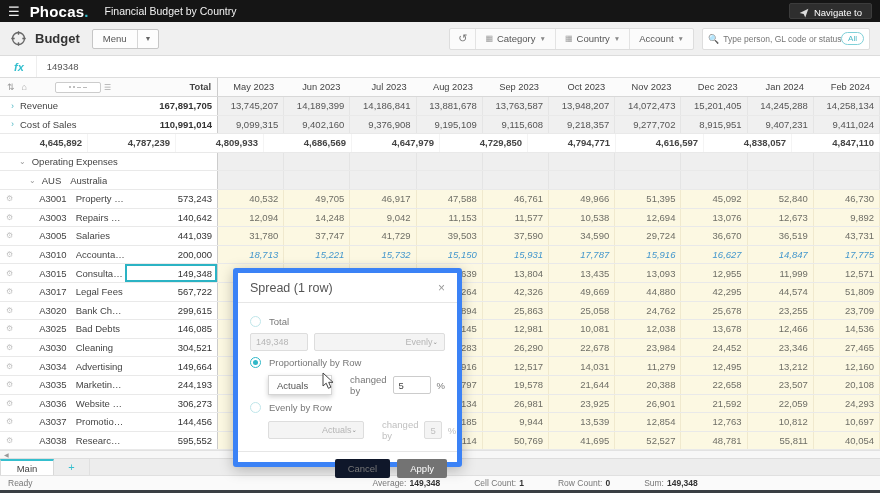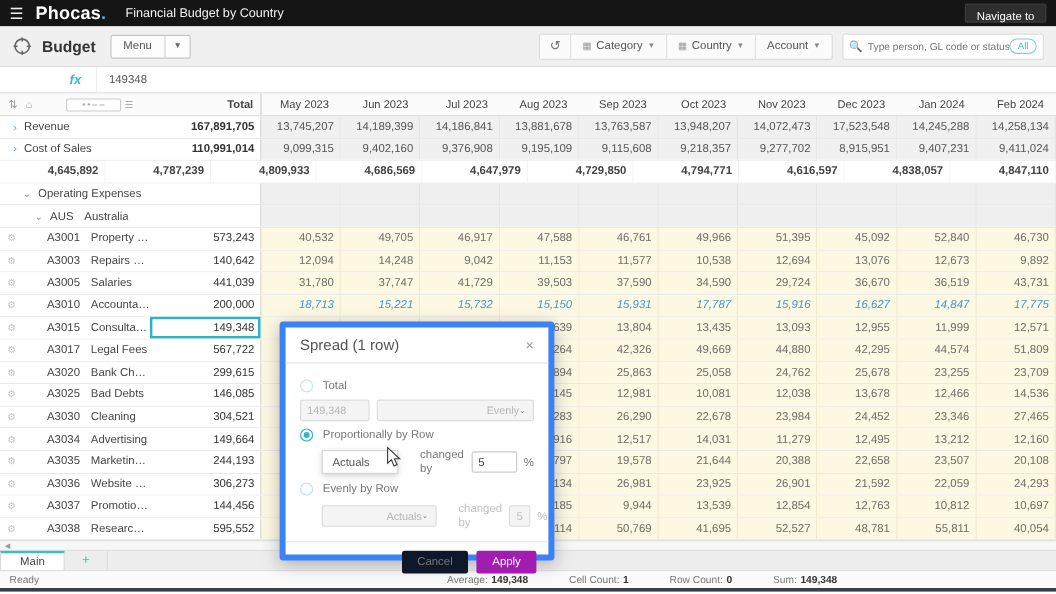--- a/index.html
+++ b/index.html
@@ -6,42 +6,42 @@
   html,body{width:880px;height:495px;overflow:hidden;font-family:"Liberation Sans",sans-serif;background:#fff;}
   .app{position:relative;width:880px;height:495px;}
 
   
   .topbar{height:22px;background:#151515;display:flex;align-items:center;color:#fff;padding:0 8px;}
   .hamburger{font-size:13px;color:#eee;margin-right:10px;cursor:pointer;}
   .logo{font-size:15px;font-weight:bold;letter-spacing:.2px;}
   .logo .dot{color:#35bfce;}
   .topbar-title{font-size:10.5px;color:#f2f2f2;margin-left:16px;}
   .nav-btn{margin-left:auto;background:#2e2e2e;border:1px solid #3c3c3c;color:#fff;font-size:9.5px;
-    height:16px;display:flex;align-items:flex-end;gap:5px;padding:0 9px;border-radius:2px;cursor:pointer;flex-direction:column;}
+    height:16px;display:flex;align-items:flex-end;gap:5px;padding:0 9px;border-radius:2px;cursor:pointer;}
 
   
   .toolbar{height:34px;background:#f0f0f0;border-bottom:1px solid #dcdcdc;display:flex;align-items:center;padding:0 10px;}
   .budget-icon{width:17px;height:17px;margin-right:8px;}
   .page-title{font-size:13px;font-weight:bold;color:#333;margin-right:12px;}
   .menu-btn{display:flex;height:20px;border:1px solid #c6c6c6;border-radius:2px;background:#fdfdfd;overflow:hidden;}
   .menu-btn .seg{font-size:9.5px;color:#555;display:flex;align-items:center;padding:0 10px;cursor:pointer;}
   .menu-btn .caret{border-left:1px solid #d6d6d6;padding:0 7px;font-size:7px;color:#666;}
   .filters{margin-left:auto;display:flex;align-items:center;background:#fbfbfb;border:1px solid #ddd;border-radius:2px;height:22px;margin-right:8px;}
   .hist{padding:0 8px;color:#777;font-size:11px;border-right:1px solid #e3e3e3;display:flex;align-items:center;height:100%;cursor:pointer;}
   .fdrop{display:flex;align-items:center;gap:4px;font-size:9.5px;color:#555;padding:0 9px;height:100%;border-right:1px solid #e3e3e3;cursor:pointer;}
   .fdrop:last-child{border-right:none;}
   .grid-ic{color:#9a9a9a;font-size:8px;}
   .caret-s{font-size:6.5px;color:#888;}
   .searchbox{display:flex;align-items:center;background:#fff;border:1px solid #ddd;border-radius:2px;height:22px;width:168px;padding:0 5px;}
   .searchbox .mag{color:#999;font-size:9px;margin-right:4px;}
   .searchbox input{border:none;outline:none;flex:1;font-size:8.5px;color:#777;min-width:0;font-family:"Liberation Sans",sans-serif;background:transparent;}
   .pill{border:1px solid #7fd0d8;color:#4db9c6;font-size:8px;border-radius:8px;padding:1px 6px;cursor:pointer;background:#fff;}
 
   
-  .fxbar{height:22px;background:#fff;border-bottom:1px solid #ddd;display:flex;align-items:center;padding-left:44px;}
+  .fxbar{height:22px;background:#fff;border-bottom:1px solid #ddd;display:flex;align-items:center;}
   .fx{color:#35bfce;font-weight:bold;font-style:italic;font-size:11px;padding:0 12px 0 14px;border-right:1px solid #eee;height:100%;display:flex;align-items:center;}
   .fxval{font-size:9.5px;color:#555;padding-left:10px;}
 
   
   .grid{position:relative;}
   .grid-head{display:flex;height:19px;background:#fbfbfb;border-bottom:1px solid #d8d8d8;align-items:center;font-size:9.3px;color:#555;}
   .head-left{width:218px;display:flex;align-items:center;height:100%;border-right:1px solid #ccc;position:relative;}
   .hicon{color:#999;font-size:9px;margin-left:7px;cursor:pointer;}
   .mini-widget{margin-left:28px;width:46px;height:11px;border:1px solid #ccc;border-radius:2px;background:#fff;display:flex;align-items:center;justify-content:center;gap:2px;cursor:pointer;}
   .mini-widget i{width:2px;height:2px;background:#aaa;border-radius:50%;display:inline-block;}
@@ -97,21 +97,21 @@
   .ctl-row{display:flex;align-items:center;gap:6px;margin:2px 0 6px 0;}
   .dis-input{width:58px;height:18px;background:#f4f4f4;border:1px solid #ddd;border-radius:2px;color:#b5b5b5;font-size:9px;display:flex;align-items:center;padding:0 5px;}
   .dis-select{flex:1;height:18px;background:#f4f4f4;border:1px solid #ddd;border-radius:2px;color:#b5b5b5;font-size:9px;display:flex;align-items:center;justify-content:flex-end;padding:0 6px;}
   .dd-open{width:96px;height:20px;background:#fff;border:1px solid #d5d5d5;box-shadow:0 2px 5px rgba(0,0,0,.18);color:#555;font-size:9.5px;display:flex;align-items:center;padding:0 8px;cursor:pointer;}
   .lbl{color:#777;}
   .pct-input{width:38px;height:18px;border:1px solid #ccc;border-radius:2px;font-size:9.5px;color:#444;text-align:left;padding:0 5px;outline:none;font-family:"Liberation Sans",sans-serif;}
   .pct-dis{width:38px;height:18px;border:1px solid #ddd;background:#f4f4f4;border-radius:2px;color:#c0c0c0;font-size:9.5px;display:flex;align-items:center;padding:0 5px;}
   .m-foot{border-top:1px solid #e6e6e6;padding:7px 10px;display:flex;justify-content:flex-end;gap:7px;}
   .btn{height:19px;border:none;border-radius:2px;font-size:9.5px;padding:0 13px;cursor:pointer;font-family:"Liberation Sans",sans-serif;}
   .btn-cancel{background:#0f172a;color:#777;}
-  .btn-apply{background:#a21caf;color:#fff;}
+  .btn-apply{background:#737373;color:#fff;}
   .cursor{position:absolute;left:322px;top:372px;z-index:50;pointer-events:none;}
 </style>
 </head>
 <body>
 
 <div class="app">
 
   <div class="topbar">
     <span class="hamburger">☰</span>
     <span class="logo"><span>Phocas</span><span class="dot">.</span></span>
@@ -198,21 +198,21 @@
             <span class="rl-total">167,891,705</span>
           </div>
     <div class="cells">
             <div class="cell">13,745,207</div>
             <div class="cell">14,189,399</div>
             <div class="cell">14,186,841</div>
             <div class="cell">13,881,678</div>
             <div class="cell">13,763,587</div>
             <div class="cell">13,948,207</div>
             <div class="cell">14,072,473</div>
-            <div class="cell">17,523,548</div>
+            <div class="cell">15,201,405</div>
             <div class="cell">14,245,288</div>
             <div class="cell">14,258,134</div>
           </div>
   </div>
 
   <div class="grid-row t-group r-gray">
     <div class="row-left">
             <span class="chev-g">›</span>
             <span class="rl-name">Cost of Sales</span>
             <span class="rl-total">110,991,014</span>

